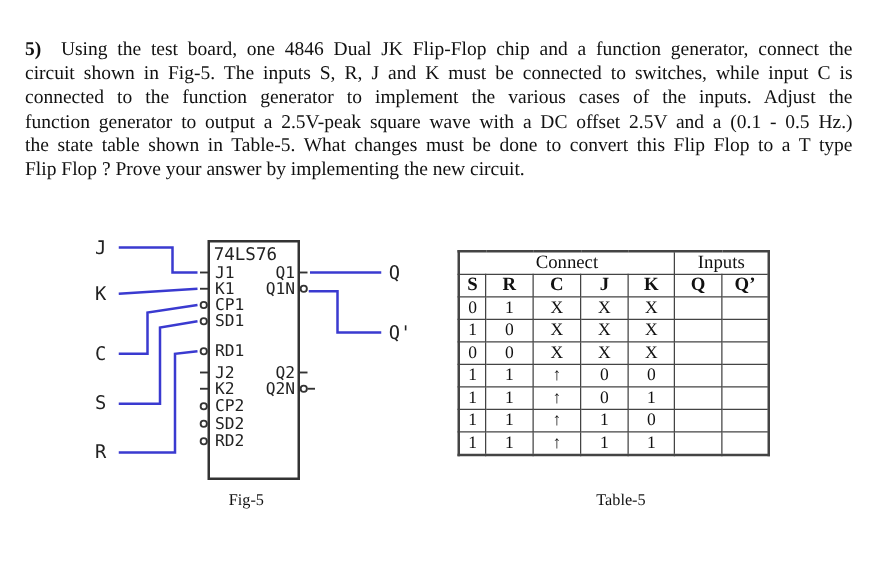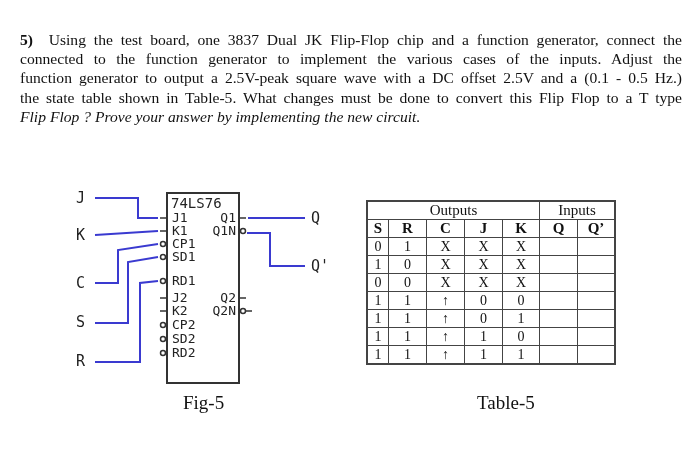--- a/index.html
+++ b/index.html
@@ -1,35 +1,36 @@
 <!DOCTYPE html>
 <html><head>
 <meta charset="utf-8">
 <style>
   html, body { margin: 0; padding: 0; background: #ffffff; }
   body { width: 700px; height: 464px; position: relative; overflow: hidden; font-family: "Liberation Serif", serif; color: #111; }
   .para { position: absolute; left: 20px; top: 30px; width: 662px; font-size: 15.6px; line-height: 19.2px; text-align: justify; }
   .para .num { font-weight: bold; }
   .para .u { }
   .para span.line { display: block; text-align: justify; text-align-last: justify; white-space: nowrap; }
-  .para span.line.last { text-align-last: left; font-style: italic; }
+  .para span.line.last { text-align-last: left; }
   svg text { font-family: "DejaVu Sans Mono", monospace; }
   .fig { position: absolute; left: 0; top: 0; }
-  .caption { position: absolute; font-size: 19px; text-align: center; }
+  .caption { position: absolute; font-size: 13px; text-align: center; }
   table.state { position: absolute; left: 366px; top: 200px; border-collapse: collapse; font-family: "Liberation Serif", serif; font-size: 14px; }
   table.state td, table.state th { border: 1px solid #444; text-align: center; padding: 0; height: 17px; }
   table.state th { font-weight: normal; font-size: 15px; }
   table.state th.h { font-weight: bold; }
   table.state { border: 2px solid #444; }
 </style>
 </head>
 <body>
 
 <div class="para">
-  <span class="line"><b class="num">5)</b>&nbsp; <span>Using the test board, one 3837 </span><span class="u">Dual JK Flip-Flop</span><span> chip and a function generator, connect the</span></span>
+  <span class="line"><b class="num">5)</b>&nbsp; <span>Using the test board, one 4846 </span><span class="u">Dual JK Flip-Flop</span><span> chip and a function generator, connect the</span></span>
+  <span class="line">circuit shown in Fig-5.  The inputs S, R, J and K must be connected to switches, while input C is</span>
   <span class="line">connected to the function generator to implement the various cases of the inputs.  Adjust the</span>
   <span class="line">function generator to output a 2.5V-peak square wave with a DC offset 2.5V and a (0.1 - 0.5 Hz.)</span>
   <span class="line">the state table shown in Table-5.  What changes must be done to convert this Flip Flop to a T type</span>
   <span class="line last">Flip Flop ?  Prove your answer by implementing the new circuit.</span>
 </div>
 
 <svg class="fig" width="360" height="400" viewBox="0 0 360 400">
 
   <rect x="167" y="193" width="72" height="190" fill="#fff" stroke="#333" stroke-width="2"></rect>
   <text x="171" y="208" font-size="14" fill="#222">74LS76</text>
@@ -88,21 +89,21 @@
     <text x="311" y="223">Q</text>
     <text x="311" y="271">Q'</text>
   </g>
 </svg>
 
 <div class="caption" style="left:183px; top:392px;">Fig-5</div>
 
 <table class="state">
   <tbody>
       <tr>
-    <th colspan="5">Outputs</th>
+    <th colspan="5">Connect</th>
     <th colspan="2">Inputs</th>
   </tr>
   <tr>
     <th class="h" style="width:20px">S</th>
     <th class="h" style="width:37px">R</th>
     <th class="h" style="width:37px">C</th>
     <th class="h" style="width:37px">J</th>
     <th class="h" style="width:36px">K</th>
     <th class="h" style="width:37px">Q</th>
     <th class="h" style="width:36px">Q’</th>

